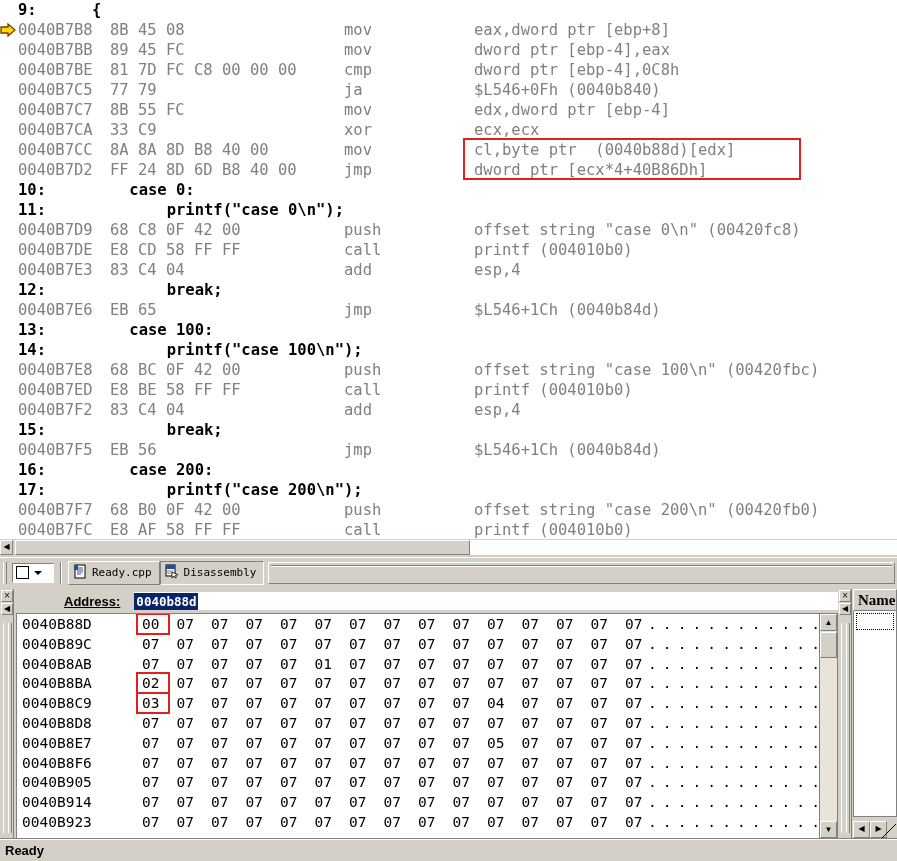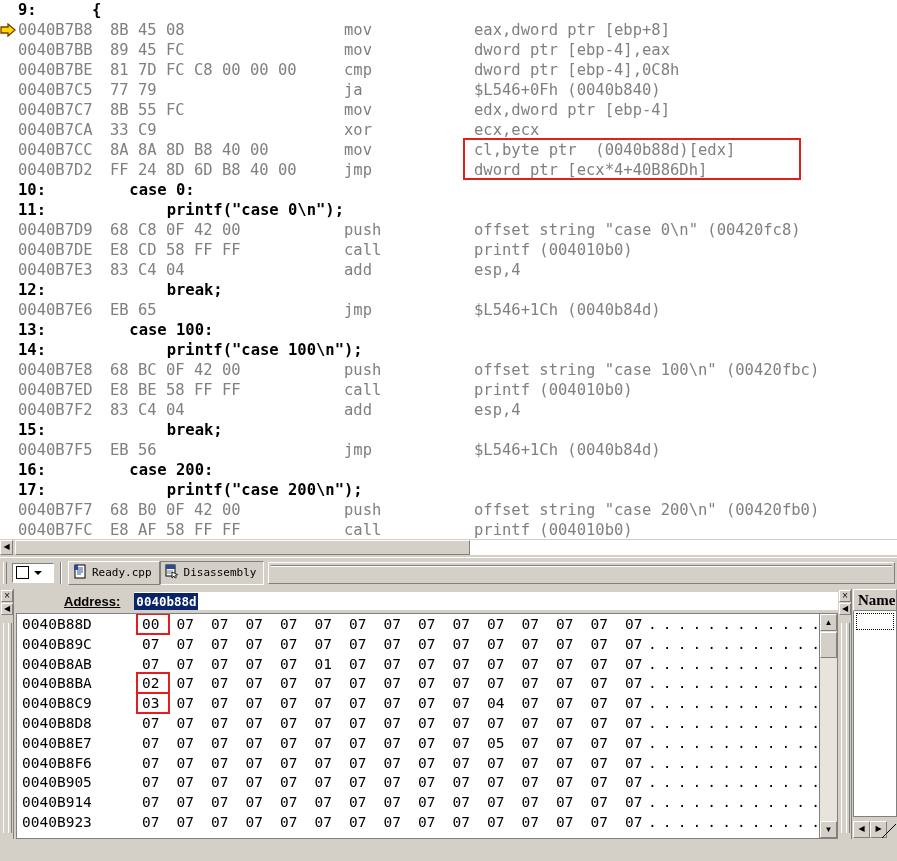--- a/index.html
+++ b/index.html
@@ -358,14 +358,18 @@
       <div class="wh-btn">◀</div>
       <div class="wh-btn">▶</div>
       <div class="resize-grip">
         <svg width="16" height="16" viewBox="0 0 16 16">
           <path d="M15 1 L1 15" stroke="#000000" stroke-width="1"></path>
         </svg>
       </div>
     </div>
   </div>
 
+  <div id="statusbar">
+    <div id="status-sep"></div>
+    <div id="status-text">Ready</div>
+  </div>
 
 </div>
 
 </body></html>

